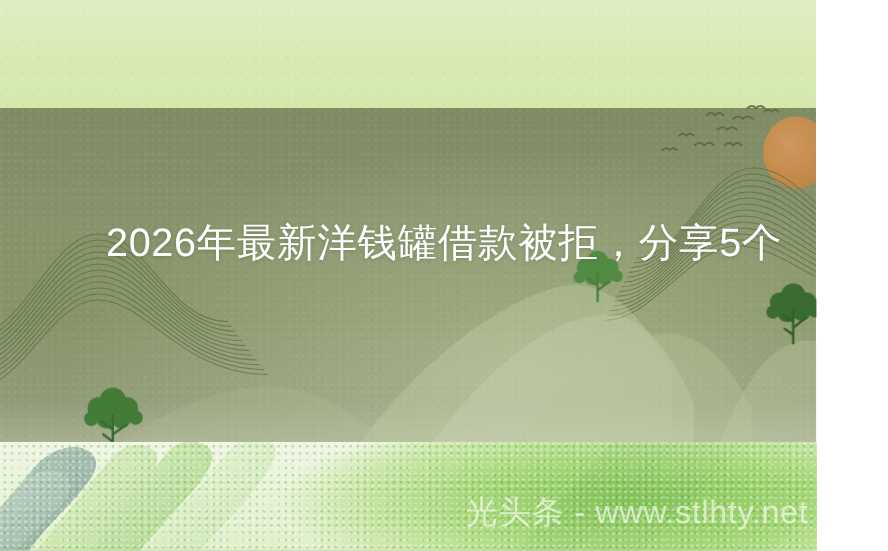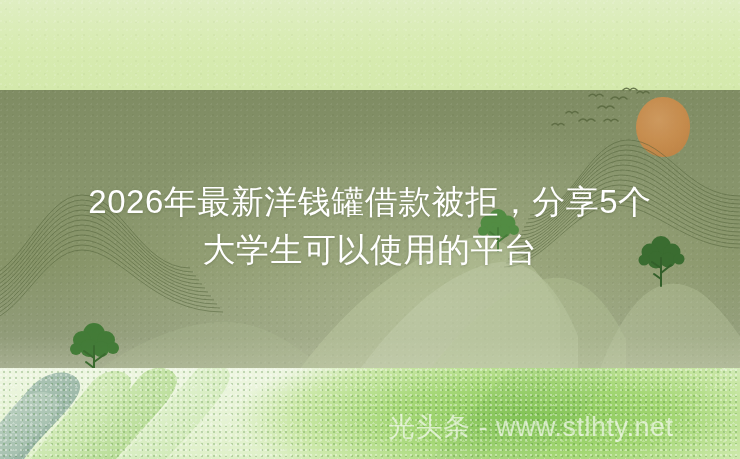--- a/index.html
+++ b/index.html
@@ -6,21 +6,21 @@
     margin: 0;
     padding: 0;
     background: #ffffff;
   }
   body {
     font-family: "Liberation Sans", "DejaVu Sans", sans-serif;
   }
 
   #cover {
     position: relative;
-    width: 740px;
+    width: 680px;
     height: 459px;
     overflow: hidden;
     background: #849167;
   }
 
   
   .sky-band {
     position: absolute;
     left: 0; top: 0;
     width: 740px;
@@ -303,18 +303,17 @@
       <path d="M430,91 L520,-10 C536,-24 560,-20 566,-8 C574,8 520,60 480,91 Z" fill="url(#gTeal)" opacity=".95"></path>
       <path d="M486,91 L576,-10 C590,-22 610,-18 615,-6 C622,10 572,58 534,91 Z" fill="url(#gTeal2)" opacity=".9"></path>
       <path d="M540,91 L630,-12 C644,-26 664,-22 669,-10 C676,6 624,58 586,91 Z" fill="url(#gLime)" opacity=".95"></path>
       <path d="M596,91 L684,-12 C698,-26 718,-22 723,-10 C730,6 680,58 642,91 Z" fill="url(#gLime2)" opacity=".92"></path>
       <path d="M654,91 L736,-14 L740,-14 L740,20 C720,44 696,68 678,91 Z" fill="url(#gLime3)" opacity=".9"></path>
     </svg>
   </div>
 
   <div class="title-wrap">
     <div class="title-line">2026年最新洋钱罐借款被拒，分享5个</div>
-    <div class="title-line">大学生可以使用的平台</div>
   </div>
 
   <div class="watermark">光头条 - www.stlhty.net</div>
 
 </div>
 
 </body></html>

